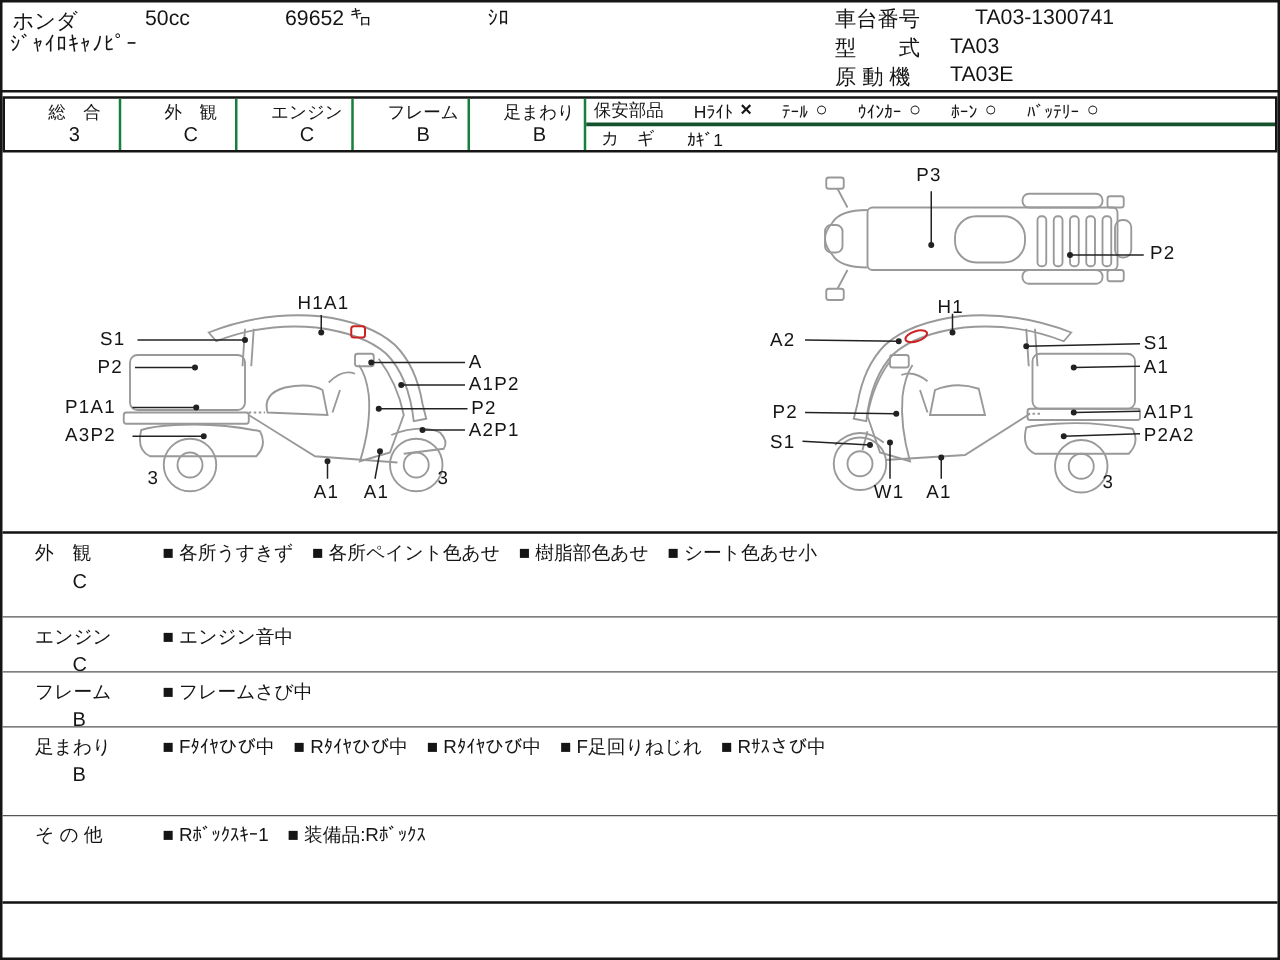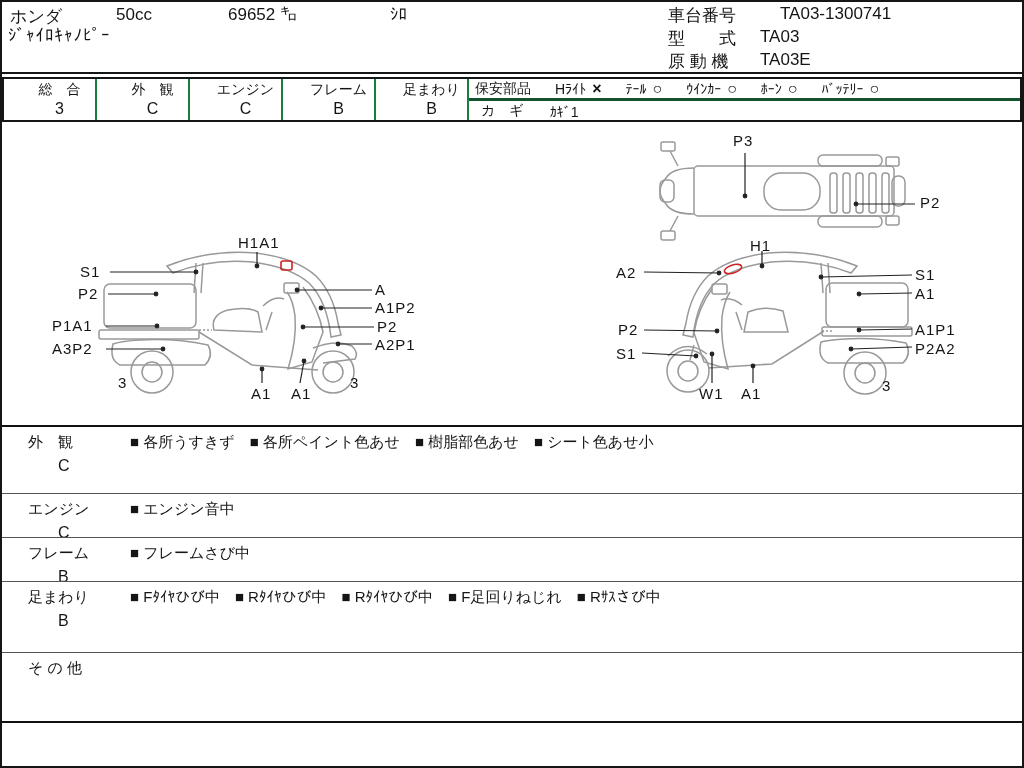--- a/index.html
+++ b/index.html
@@ -280,16 +280,17 @@
       <span class="sec-grade">B</span>
     </div>
     <div class="sec-items">■ Fﾀｲﾔひび中　■ Rﾀｲﾔひび中　■ Rﾀｲﾔひび中　■ F足回りねじれ　■ Rｻｽさび中</div>
   </div>
 
   <div class="sec thin" style="top:652px;height:69px;">
     <div class="sec-label">
       <span>そ の 他</span>
       <span class="sec-grade"></span>
     </div>
+    <div class="sec-items">■ Rﾎﾞｯｸｽｷｰ1　■ 装備品:Rﾎﾞｯｸｽ</div>
   </div>
 
   <div class="sec thick" style="top:721px;height:42px;"></div>
 </div>
 
 </body></html>

